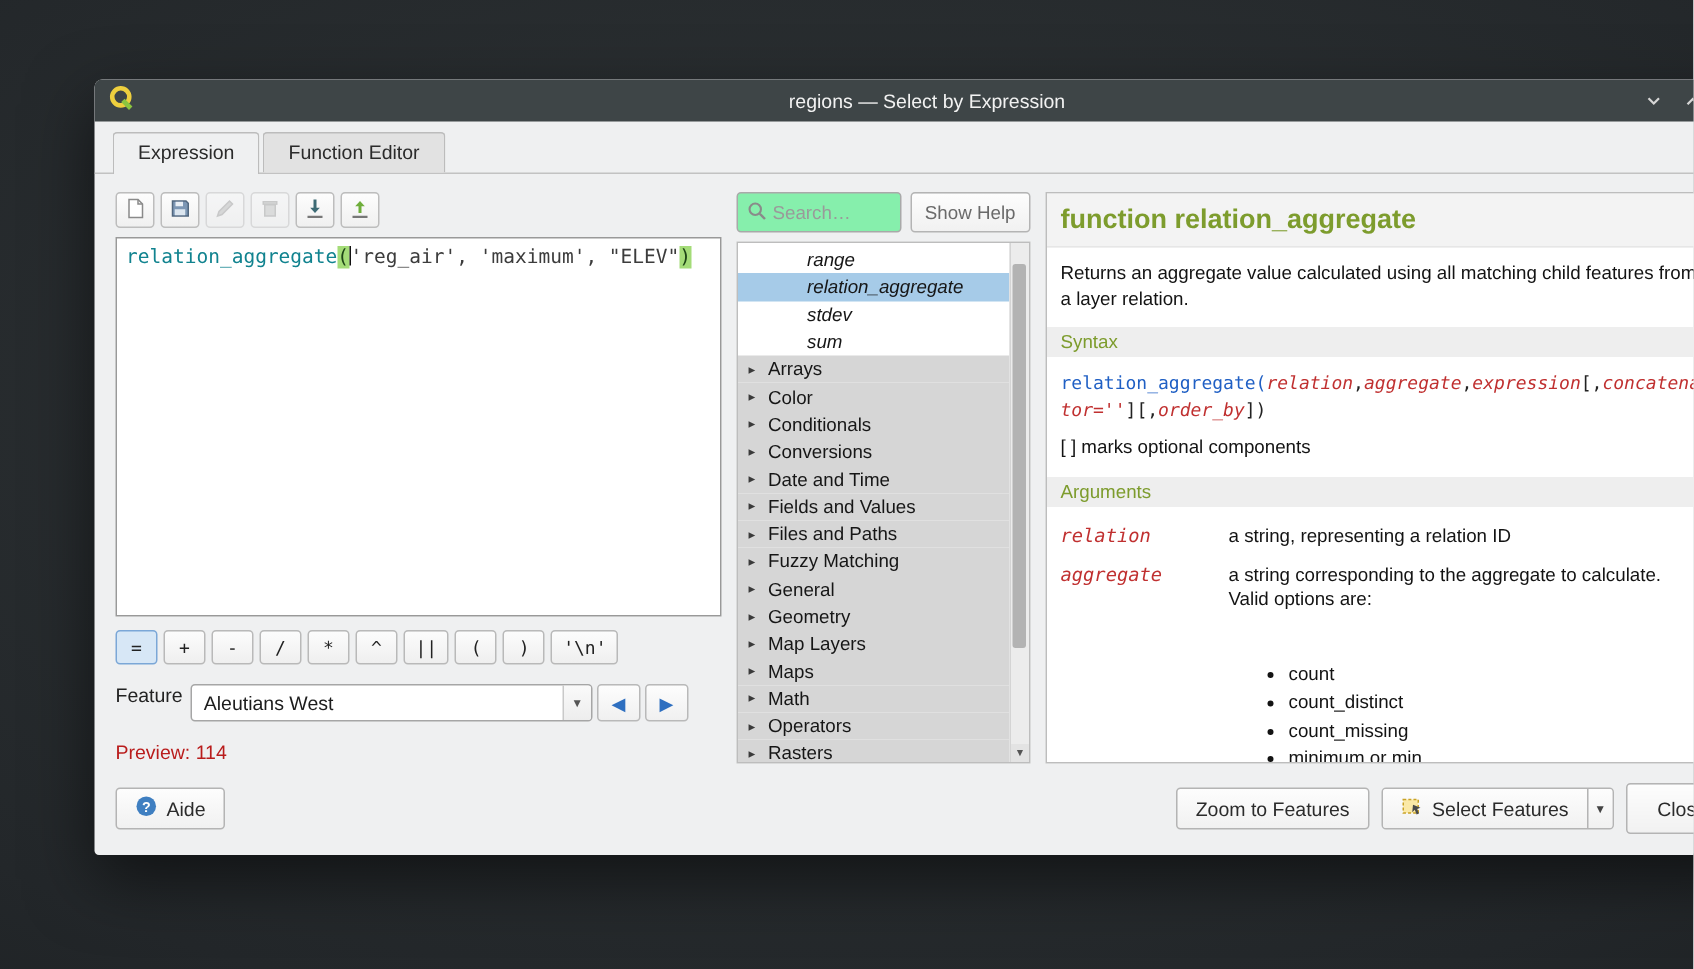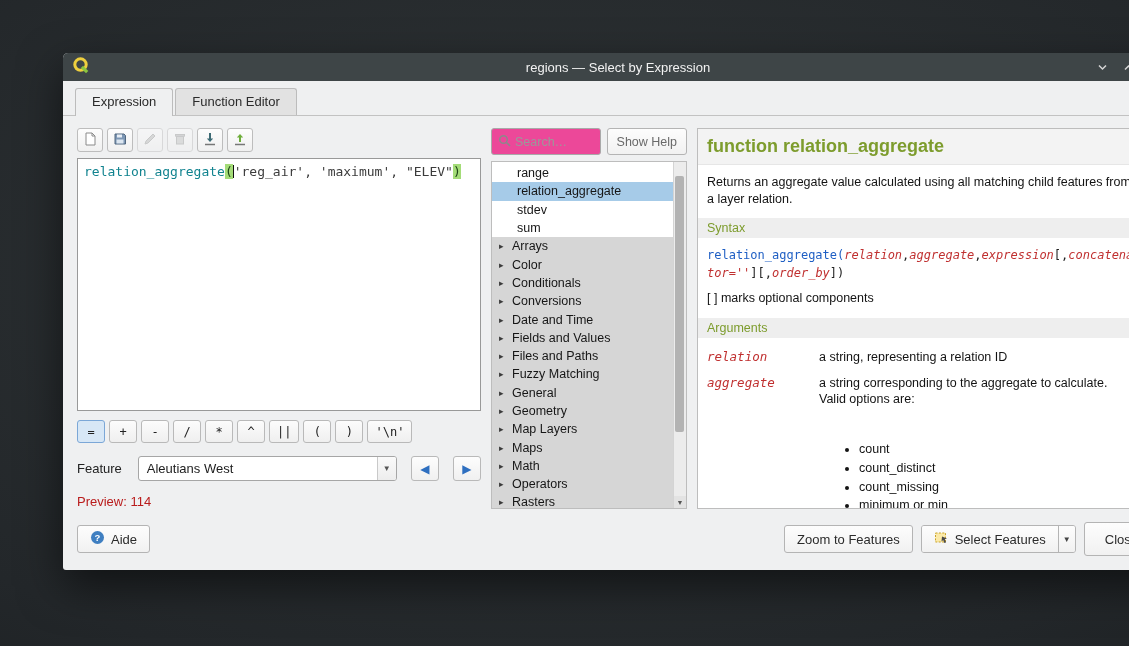--- a/index.html
+++ b/index.html
@@ -59,21 +59,21 @@
   .tok-str { color: #3c3c3c; }
   .tok-caret { display: inline-block; width: 1px; height: 13px; background: #111; vertical-align: -2px; }
   .ops { display: flex; gap: 4px; margin: 9px 0 13px; }
   .op-btn {
     min-width: 28px; height: 23px; padding: 0 7px; font-size: 12px;
     font-family: "DejaVu Sans Mono", monospace; color: #222;
     border: 1px solid #b9b9b9; border-radius: 3px;
     background: linear-gradient(#fcfcfc, #efefef); cursor: pointer;
   }
   .op-btn.op-active { background: #d7e7f6; border-color: #7ba7d7; }
-  .feature-row { display: flex; align-items: center; gap: 14px; }
+  .feature-row { display: flex; align-items: flex-start; gap: 3px; }
   .flabel { font-size: 13px; color: #222; margin-right: 2px; }
   .combo {
     width: 268px; height: 25px; background: #fff; border: 1px solid #a6a6a6;
     border-radius: 3px; display: flex; align-items: center; font-size: 13px;
     overflow: hidden; cursor: pointer;
   }
   .combo-text { flex: 1; padding: 0 8px; white-space: nowrap; overflow: hidden; }
   .combo-arrow {
     width: 19px; height: 100%; display: flex; align-items: center; justify-content: center;
     color: #555; font-size: 8px; border-left: 1px solid #c9c9c9;
@@ -83,38 +83,38 @@
     width: 29px; height: 25px; border: 1px solid #b9b9b9; border-radius: 3px;
     background: linear-gradient(#fdfdfd, #f0f0f0); color: #2e6fc0; font-size: 12px;
     display: flex; align-items: center; justify-content: center; cursor: pointer;
   }
   .preview { margin-top: 13px; font-size: 13px; color: #b91c1c; }
   
   .mid { width: 196px; display: flex; flex-direction: column; min-height: 0; }
   .search-row { display: flex; gap: 6px; margin-bottom: 6px; }
   .search-box {
     flex: 1; height: 27px; border: 1px solid #a9a9a9; border-radius: 3px;
-    background: #ec4899; display: flex; align-items: center; padding: 0 21px 0 6px; gap: 4px;
+    background: #86efac; display: flex; align-items: center; padding: 0 21px 0 6px; gap: 4px;
   }
   .search-box input {
     border: none; outline: none; width: 100%; font-size: 12.5px;
     font-family: inherit; color: #333; background: transparent;
   }
   ::placeholder { color: #9a9a9a; }
   .btn {
     height: 28px; padding: 0 12px; font-size: 13px; color: #2b2b2b;
     border: 1px solid #b4b4b4; border-radius: 3px;
     background: linear-gradient(#fdfdfd, #f1f1f1); cursor: pointer;
     display: inline-flex; align-items: center; gap: 6px; font-family: inherit; white-space: nowrap;
   }
   .show-help { height: 27px; color: #6a6a6a; padding: 0 9px; font-size: 12.5px; }
   .tree-wrap { flex: 1; position: relative; border: 1px solid #bdbdbd; background: #fff; min-height: 0; overflow: hidden; }
   .tree { position: absolute; top: 0; bottom: 0; left: 0; right: 13px; overflow: hidden; font-size: 12.5px; padding-top: 2px; }
   .tree-row { height: 18.3px; display: flex; align-items: center; white-space: nowrap; color: #161616; cursor: default; }
-  .tree-row.leaf { padding-left: 25px; }
+  .tree-row.leaf { padding-left: 46px; font-style: italic; }
   .tree-row.group { padding-left: 7px; background: #d6d6d6; }
   .tree-row.selected { background: var(--selection-blue, #a6cbe8); }
   .tree-row .arrow { width: 13px; font-size: 9px; color: #3a3a3a; }
   .vscroll { position: absolute; top: 0; right: 0; bottom: 0; width: 13px; background: #ececec; border-left: 1px solid #d4d4d4; }
   .sb-btn { position: absolute; left: 0; right: 0; height: 12px; display: flex; align-items: center; justify-content: center; font-size: 7px; color: #555; background: #e3e3e3; cursor: pointer; }
   .sb-btn.up { top: 0; } .sb-btn.down { bottom: 0; }
   .thumb { position: absolute; left: 1px; right: 2px; border-radius: 2px; background: #b3b3b3; cursor: pointer; }
   .mid-thumb { top: 4%; height: 74%; }
   .help-thumb { top: 13px; height: 96px; }
   

